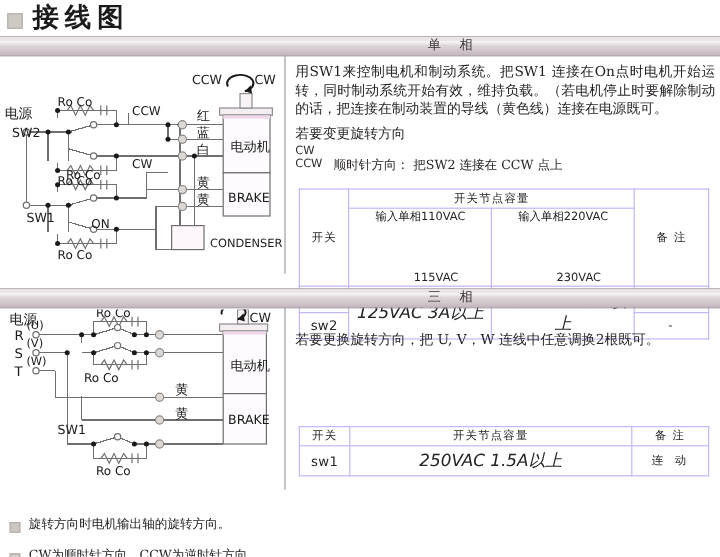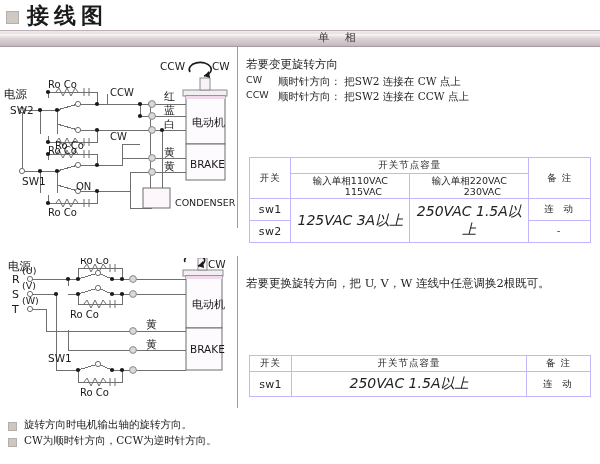--- a/index.html
+++ b/index.html
@@ -22,21 +22,21 @@
     line-height:24px;
   }
 
   
   .band{
     position:absolute;left:0;width:600px;height:15px;
     background:linear-gradient(180deg,#efe9ea 0%,#e3dbdd 35%,#d8ced2 60%,#cfc4ca 80%,#c2b6bd 100%);
     border-top:1px solid #bdb2b8;border-bottom:1px solid #a89ba3;
   }
   .band .band-label{
-    position:absolute;left:280px;top:-1px;width:120px;text-align:center;
+    position:absolute;left:280px;top:-1px;width:120px;text-align:right;
     font-family:"DejaVu Serif","Liberation Serif",serif;
     font-size:11px;letter-spacing:6px;color:#3a3338;line-height:15px;
   }
   .band-shine{
     position:absolute;left:0;top:3px;width:600px;height:4px;
     background:linear-gradient(180deg,rgba(255,255,255,.75),rgba(255,255,255,0));
   }
 
   
   .vsplit{position:absolute;width:1px;background:#9d9d9d;}
@@ -65,25 +65,25 @@
     border:1px solid #c4b5fd;
     text-align:center;vertical-align:middle;
     font-weight:normal;color:#232323;
     padding:1px 2px;
   }
   .th-cn{font-family:"DejaVu Serif","Liberation Serif",serif;font-size:9.5px;letter-spacing:1px;}
   .cell-sw{font-size:11px;letter-spacing:.3px;}
   .cell-v{font-size:14px;font-style:italic;}
   .cell-note{font-family:Liberation Mono, monospace;font-size:9.5px;letter-spacing:2px;}
   .two-line{font-size:9.5px;line-height:11px;}
-  .two-line .l2{display:block;padding-left:26px;}
+  .two-line .l2{display:block;padding-left:26px;margin-top:40px;}
 
   
   .notes{position:absolute;left:8px;top:418px;width:580px;}
-  .note{display:flex;align-items:flex-start;gap:7px;margin-bottom:3px;}
+  .note{display:flex;align-items:flex-start;gap:7px;margin-bottom:3px;margin-top:13px;}
   .note-bullet{width:7px;height:7px;background:#cdc7c2;border:1px solid #b6afa9;margin-top:4px;flex:none;}
   .note-txt{
     font-family:"DejaVu Serif","Liberation Serif",serif;
     font-size:10.5px;line-height:13px;color:#1d1d1d;
   }
 
   
   .diagram{position:absolute;left:0;}
   svg text{font-family:"DejaVu Sans","Liberation Sans",sans-serif;fill:#1a1a1a;}
   .cnlbl{font-family:"DejaVu Serif","Liberation Serif",serif;}
@@ -238,24 +238,24 @@
     <text x="190" y="120" font-size="10.5">BRAKE</text>
     <text x="175" y="158" font-size="9.5">CONDENSER</text>
     <text class="cnlbl" x="164" y="52" font-size="11">红</text>
     <text class="cnlbl" x="164" y="66" font-size="11">蓝</text>
     <text class="cnlbl" x="164" y="80" font-size="11">白</text>
     <text class="cnlbl" x="164" y="108" font-size="11">黄</text>
     <text class="cnlbl" x="164" y="122" font-size="11">黄</text>
   </svg>
 
   <div class="rtext" style="top:52px;">
+    <p class="para">用SW1来控制电机和制动系统。把SW1 连接在On点时电机开始运转，同时制动系统开始有效，维持负载。（若电机停止时要解除制动的话，把连接在制动装置的导线（黄色线）连接在电源既可。</p>
     <p class="para" style="margin-top:5px;">若要变更旋转方向</p>
     <div class="rot-line">
       <span class="k">CW</span>
-      <span class="para-sm">顺时针方向：  把SW2 连接在 CW 点上</span>
     </div>
     <div class="rot-line">
       <span class="k">CCW</span>
       <span class="para-sm">顺时针方向：  把SW2 连接在 CCW 点上</span>
     </div>
   </div>
 
   <table class="cap" style="left:249px;top:157px;width:342px;">
     <tbody>
         <tr>
@@ -279,20 +279,24 @@
       <td rowspan="2" class="cell-v">250VAC  1.5A以上</td>
       <td class="cell-note">连 动</td>
     </tr>
     <tr>
       <td class="cell-sw" style="height:19px;">sw2</td>
       <td class="cell-note">-</td>
     </tr>
   </tbody>
     </table>
 
+  <div class="band" style="top:240px;">
+    <div class="band-shine"></div>
+    <div class="band-label">三 相</div>
+  </div>
 
   <div class="vsplit" style="left:237px;top:256px;height:152px;"></div>
 
   <svg class="diagram" style="top:258px;" width="237" height="152" viewBox="0 0 237 152">
     <g stroke="#6f6f6f" stroke-width="1" fill="none" shape-rendering="crispEdges">
 
       <path d="M30,21 L68,21"></path>
       <path d="M30,36 L56,36"></path>
       <path d="M30,51 L46,51"></path>
 

